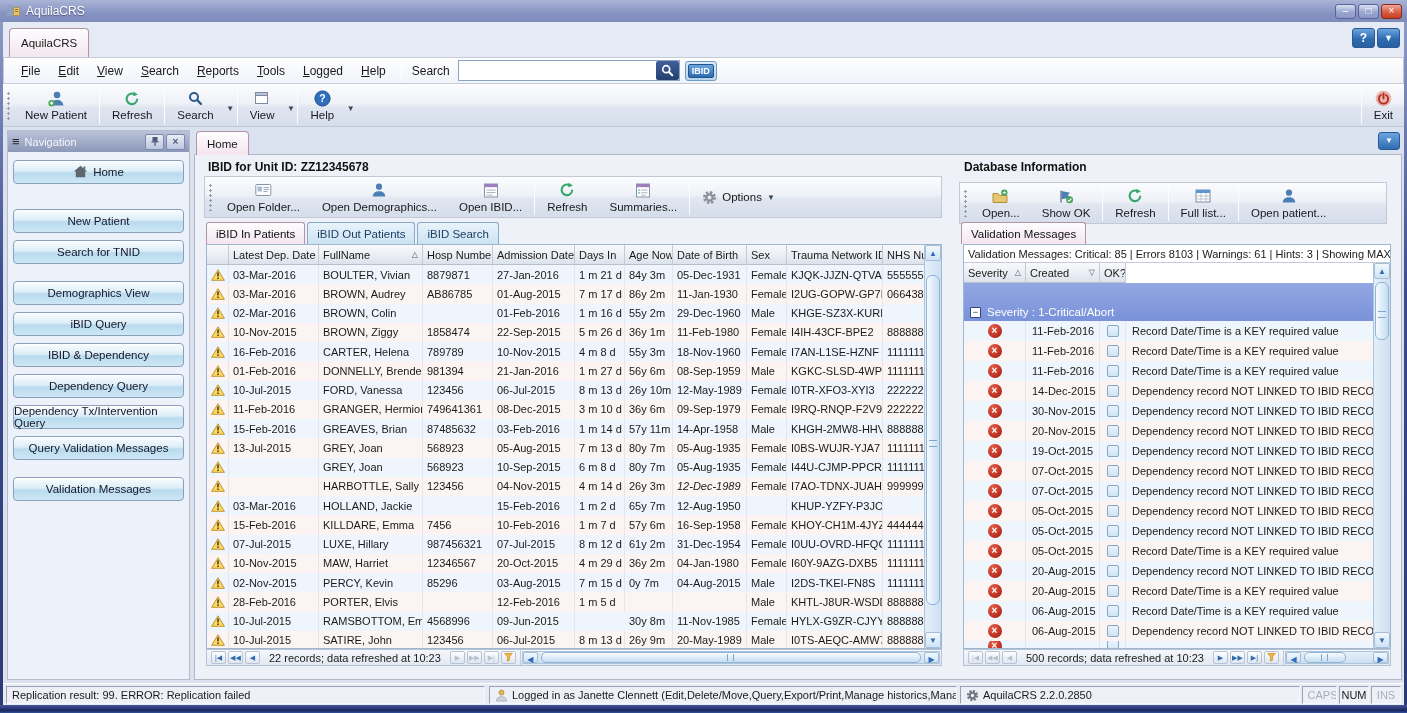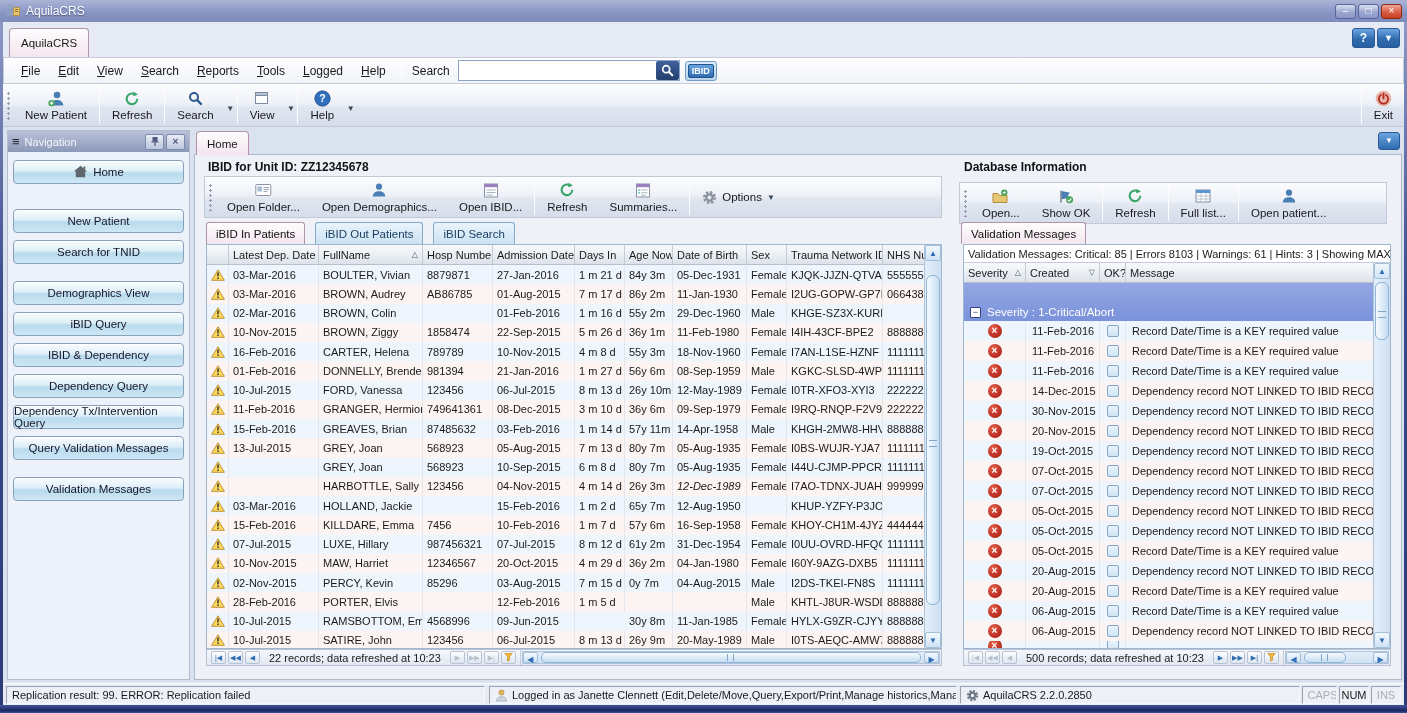--- a/index.html
+++ b/index.html
@@ -75,21 +75,21 @@
 
   
   #hometab { position:absolute; left:193px; top:4px; height:24px; padding:0 10px; display:flex; align-items:center;
     background:linear-gradient(#fdfdfe,#f4e5ee); border:1px solid #b293a8; border-bottom:none; border-radius:4px 4px 0 0; font-size:11.5px; z-index:2; }
   #contentchev { position:absolute; left:1375px; top:5px; width:22px; height:18px; border:1px solid #2a5a96; border-radius:3px;
     background:linear-gradient(#6aa5e0,#2f6cb0); color:#fff; font-size:8px; text-align:center; line-height:16px; font-weight:bold; z-index:3; }
   #content { position:absolute; left:191px; top:27px; right:2px; bottom:3px; background:#eef2f8; border:1px solid #b0b7c6; }
 
   .panel-title { position:absolute; font-size:12px; font-weight:bold; color:#111; }
   .sub-toolbar { position:absolute; height:42px; }
-  .ptab-row { position:absolute; height:22px; display:flex; align-items:flex-start; gap:10px; }
+  .ptab-row { position:absolute; height:22px; display:flex; align-items:flex-start; gap:2px; }
   .ptab { height:22px; padding:0 9px; display:flex; align-items:center; border:1px solid #86aac9; border-bottom:none;
     border-radius:3px 3px 0 0; background:linear-gradient(#e9f3fb,#cbe2f3); font-size:11.5px; color:#1c3f63; }
   .ptab.active { background:linear-gradient(#fdfdfe,#f4e5ee); border-color:#b293a8; color:#111; position:relative; z-index:2; }
 
   
   .tablewrap { position:absolute; background:#fff; border:1px solid #9fb6cf; overflow:hidden; }
   .thead { display:flex; height:20px; }
   .hcell { background:linear-gradient(#f8f9fb,#e9edf3 60%,#dce2eb); border-right:1px solid #c5cad4; border-bottom:1px solid #b9c0cc;
     padding:0 4px; display:flex; align-items:center; font-size:11px; white-space:nowrap; overflow:hidden; flex:none; }
   .hcell .sort { margin-left:auto; font-size:8px; color:#55606e; padding-left:3px; }
@@ -801,21 +801,21 @@
                   <rect x="6.3" y="3.4" width="1.4" height="4" fill="#2b2b2b"></rect>
                   <rect x="6.3" y="8.5" width="1.4" height="1.5" fill="#2b2b2b"></rect>
                 </svg>
               </div>
               <div class="tcell" style="width: 90px;">10-Jul-2015</div>
               <div class="tcell" style="width: 104px;">RAMSBOTTOM, Emily</div>
               <div class="tcell" style="width: 70px;">4568996</div>
               <div class="tcell" style="width: 82px;">09-Jun-2015</div>
               <div class="tcell" style="width: 50px; margin-top: 30px;">9 m 10 d</div>
               <div class="tcell" style="width: 48px;">30y 8m</div>
-              <div class="tcell" style="width: 74px;">11-Jan-1985</div>
+              <div class="tcell" style="width: 74px;">11-Nov-1985</div>
               <div class="tcell" style="width: 40px;">Female</div>
               <div class="tcell" style="width: 96px;">HYLX-G9ZR-CJYY</div>
               <div class="tcell" style="width: 43px;">88888888</div>
             </div>
             <div class="trow even" style="height: 19.25px;">
               <div class="tcell center" style="width: 22px;">
                 <svg width="14" height="12" viewBox="0 0 14 12">
                   <path d="M7 0.8L13.4 11.3H0.6z" fill="#fdd85c" stroke="#b98b2e" stroke-width="0.9"></path>
                   <rect x="6.3" y="3.4" width="1.4" height="4" fill="#2b2b2b"></rect>
                   <rect x="6.3" y="8.5" width="1.4" height="1.5" fill="#2b2b2b"></rect>
@@ -928,23 +928,20 @@
               <span>Severity</span>
               <span class="sort">△</span>
             </div>
             <div class="hcell" style="width: 74px;">
               <span>Created</span>
               <span class="sort">▽</span>
             </div>
             <div class="hcell" style="width: 26px;">
               <span>OK?</span>
             </div>
-            <div class="hcell" style="flex: 1 1 0%;">
-              <span>Message</span>
-            </div>
           </div>
         <div id="groupband">
           <span class="minus">−</span>
           <span>Severity : 1-Critical/Abort</span>
         </div>
         <div id="dbbody">
             <div class="vrow odd">
               <div class="vcell" style="width: 62px; justify-content: center;">
                 <span class="errdot">×</span>
               </div>

